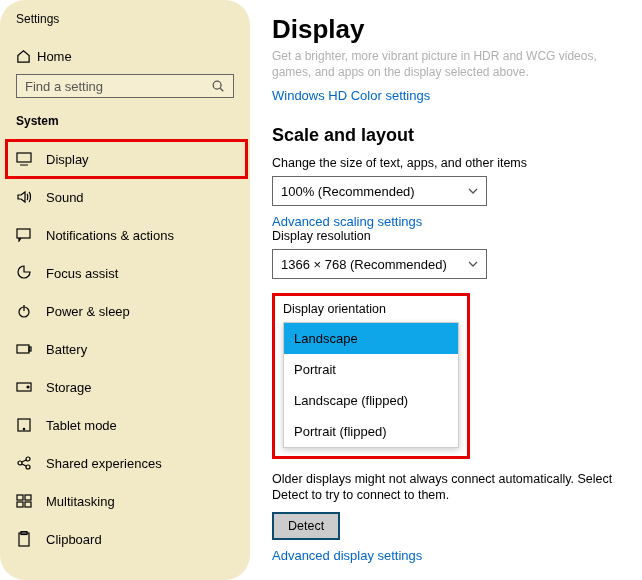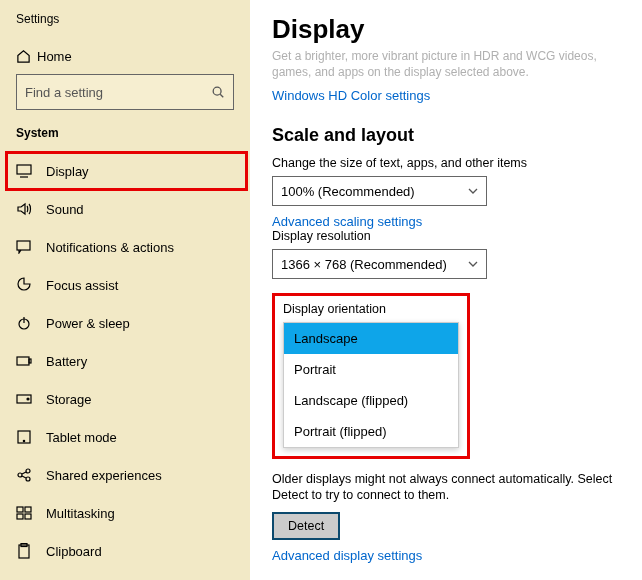--- a/index.html
+++ b/index.html
@@ -1,20 +1,20 @@
 <!DOCTYPE html>
 <html><head>
 <meta charset="utf-8">
 <style>
   * { box-sizing: border-box; margin: 0; padding: 0; font-family: "Segoe UI", Arial, sans-serif; }
   body { width: 642px; height: 580px; background: #fff; display: flex; overflow: hidden; font-size: 13px; color: #000; }
-  .sidebar { width: 250px; height: 100%; background: #f2e9c6; padding: 12px 0 0 16px; overflow: hidden; }
+  .sidebar { width: 250px; height: 100%; background: #f2e9c6; padding: 12px 0 0 16px; overflow: hidden; border-radius: 25px; }
   .app-title { font-size: 12px; padding-bottom: 12px; }
   .nav-home, .nav-item { height: 36px; display: flex; align-items: center; gap: 6px; cursor: pointer; padding-right: 8px; }
-  .search-box { width: 218px; height: 36px; border: 1px solid #666; background: #f6eed0; display: flex; align-items: center; padding: 0 8px; margin-bottom: 16px; }
+  .search-box { width: 218px; height: 24px; border: 1px solid #666; background: #f6eed0; display: flex; align-items: center; padding: 0 8px; margin-bottom: 16px; }
   .search-box input { flex: 1; border: none; background: transparent; outline: none; font-size: 13px; color: #333; }
   .search-box input::placeholder { color: #555; }
   .search-icon { color: #444; }
   .group-header { font-size: 12px; font-weight: 600; margin-bottom: 12px; }
   .nav-list { margin-left: -10px; }
   .nav-row { display: flex; align-items: center; height: 38px; padding-left: 10px; cursor: pointer; gap: 14px; }
   .nav-row.selected { outline: 3px solid #e60000; outline-offset: -2px; width: 241px; }
   .nav-row .ico { width: 16px; display: inline-flex; align-items: center; justify-content: center; color: #000; }
   .nav-row span.label { font-size: 13px; }
   .main { flex: 1; padding: 14px 22px 0 22px; overflow: hidden; position: relative; }

